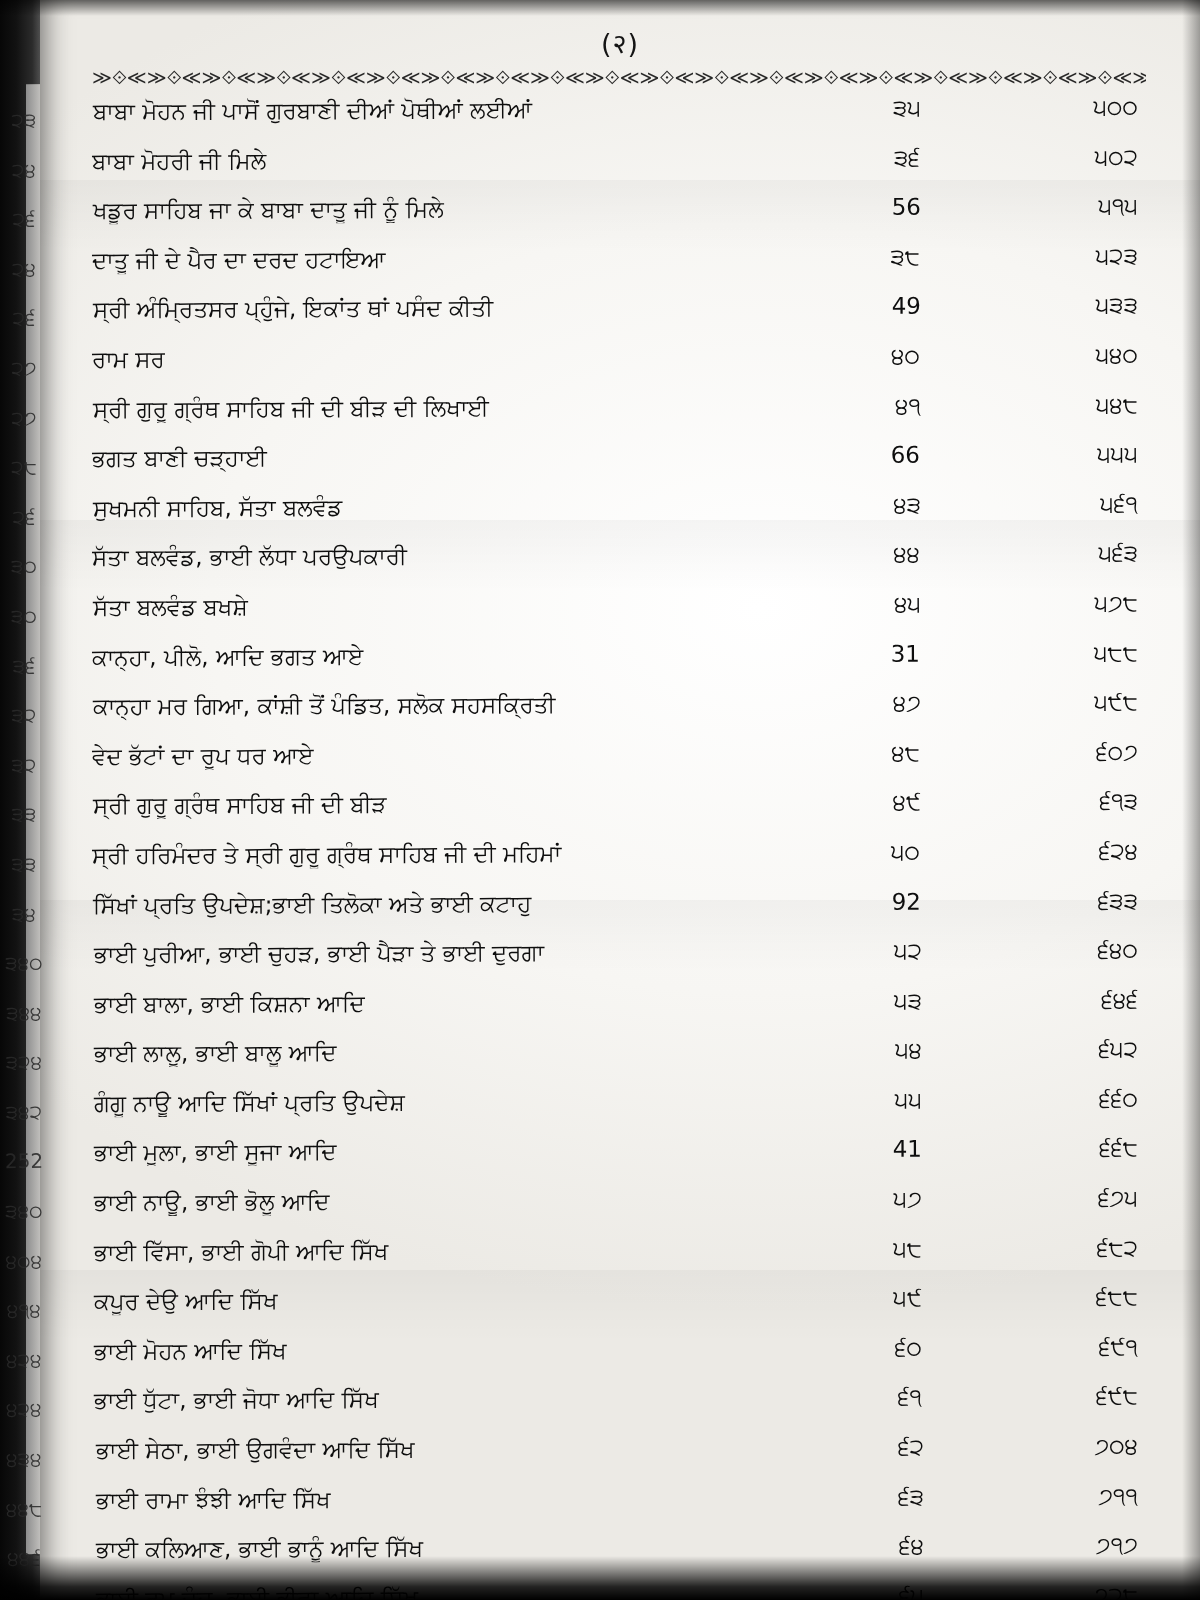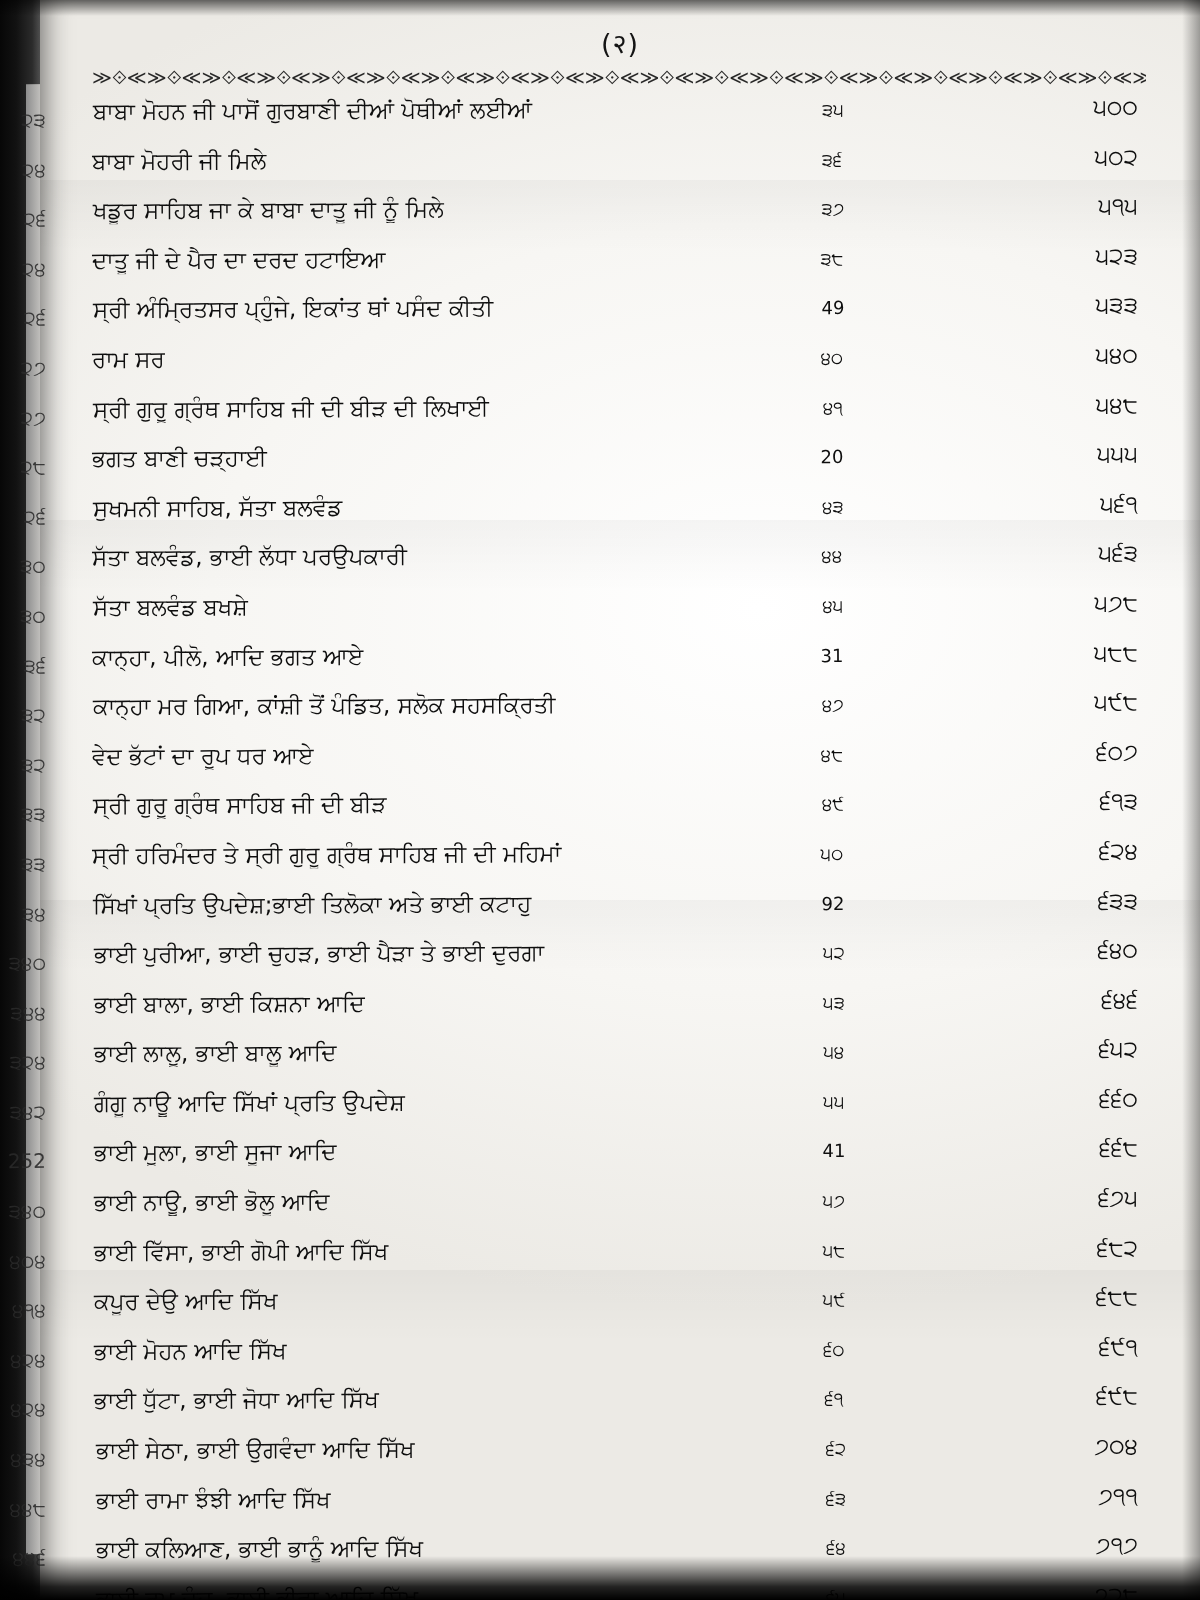--- a/index.html
+++ b/index.html
@@ -97,21 +97,21 @@
     position: absolute;
     left: 2px;
     top: 96px;
     width: 44px;
   }
   .edge-item {
     height: 49.6px;
     line-height: 49.6px;
     font-size: 20px;
     color: #2a2a2a;
-    text-align: right;
+    text-align: center;
     transform: rotate(-0.7deg);
     opacity: 0.88;
     overflow: hidden;
   }
 
   
   .toc {
     position: absolute;
     top: 96px;
     left: 52px;
@@ -125,23 +125,24 @@
   }
   .row .title {
     flex: 0 0 660px;
     font-size: 23px;
     color: #0e0e0e;
     white-space: nowrap;
     overflow: hidden;
   }
   .row .serial {
     flex: 0 0 160px;
-    text-align: center;
-    font-size: 18px;
+    text-align: right;
+    font-size: 23px;
     color: #0e0e0e;
+    margin-left: 8px;
   }
   .row .pageno {
     flex: 1 1 auto;
     text-align: right;
     padding-right: 14px;
     font-size: 23px;
     color: #0e0e0e;
   }
 
   
@@ -198,21 +199,21 @@
           <div class="serial">੩੫</div>
           <div class="pageno">੫੦੦</div>
         </div>
         <div class="row">
           <div class="title">ਬਾਬਾ ਮੋਹਰੀ ਜੀ ਮਿਲੇ</div>
           <div class="serial">੩੬</div>
           <div class="pageno">੫੦੨</div>
         </div>
         <div class="row">
           <div class="title">ਖਡੂਰ ਸਾਹਿਬ ਜਾ ਕੇ ਬਾਬਾ ਦਾਤੂ ਜੀ ਨੂੰ ਮਿਲੇ</div>
-          <div class="serial">੩੭</div>
+          <div class="serial">56</div>
           <div class="pageno">੫੧੫</div>
         </div>
         <div class="row">
           <div class="title">ਦਾਤੂ ਜੀ ਦੇ ਪੈਰ ਦਾ ਦਰਦ ਹਟਾਇਆ</div>
           <div class="serial">੩੮</div>
           <div class="pageno">੫੨੩</div>
         </div>
         <div class="row">
           <div class="title">ਸ੍ਰੀ ਅੰਮ੍ਰਿਤਸਰ ਪ੍ਹੁੰਜੇ, ਇਕਾਂਤ ਥਾਂ ਪਸੰਦ ਕੀਤੀ</div>
           <div class="serial">49</div>
@@ -223,21 +224,21 @@
           <div class="serial">੪੦</div>
           <div class="pageno">੫੪੦</div>
         </div>
         <div class="row">
           <div class="title">ਸ੍ਰੀ ਗੁਰੂ ਗ੍ਰੰਥ ਸਾਹਿਬ ਜੀ ਦੀ ਬੀੜ ਦੀ ਲਿਖਾਈ</div>
           <div class="serial">੪੧</div>
           <div class="pageno">੫੪੮</div>
         </div>
         <div class="row">
           <div class="title">ਭਗਤ ਬਾਣੀ ਚੜ੍ਹਾਈ</div>
-          <div class="serial">20</div>
+          <div class="serial">66</div>
           <div class="pageno">੫੫੫</div>
         </div>
         <div class="row">
           <div class="title">ਸੁਖਮਨੀ ਸਾਹਿਬ, ਸੱਤਾ ਬਲਵੰਡ</div>
           <div class="serial">੪੩</div>
           <div class="pageno">੫੬੧</div>
         </div>
         <div class="row">
           <div class="title">ਸੱਤਾ ਬਲਵੰਡ, ਭਾਈ ਲੱਧਾ ਪਰਉਪਕਾਰੀ</div>
           <div class="serial">੪੪</div>

